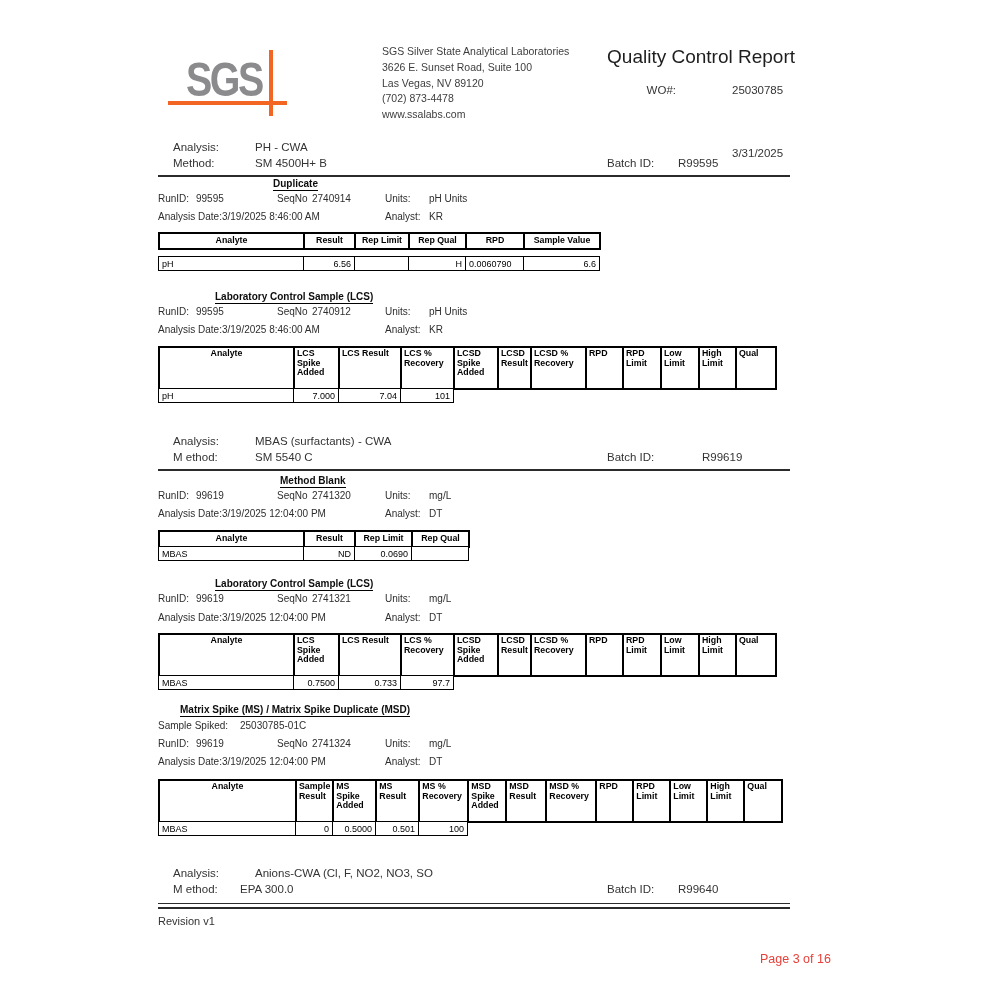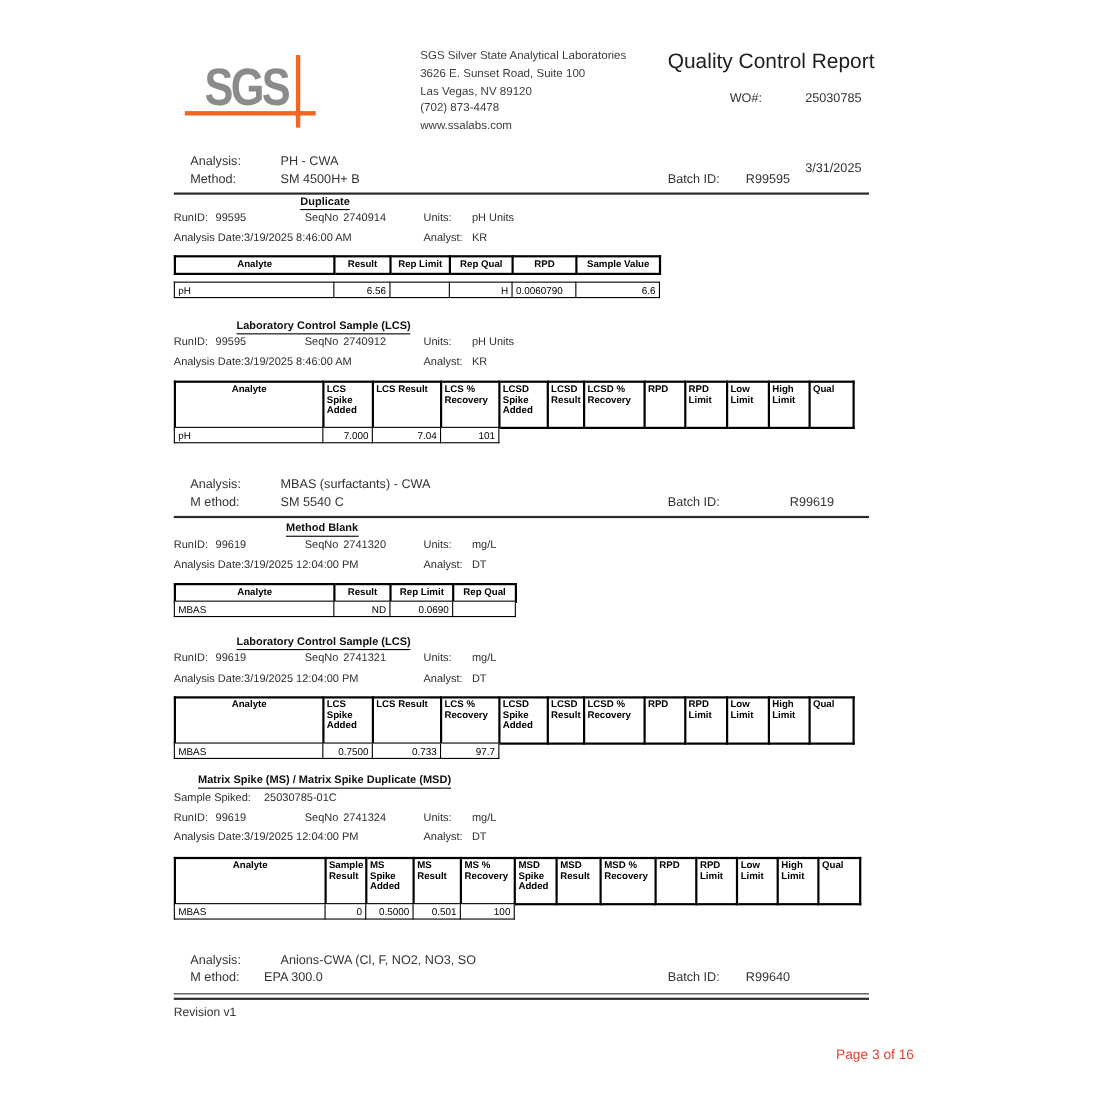--- a/index.html
+++ b/index.html
@@ -52,21 +52,21 @@
 
   <div class="abs lab-info">
     <div>SGS Silver State Analytical Laboratories</div>
     <div>3626 E. Sunset Road, Suite 100</div>
     <div>Las Vegas, NV 89120</div>
     <div>(702) 873-4478</div>
     <div>www.ssalabs.com</div>
   </div>
 
   <div class="abs rtitle">Quality Control Report</div>
-  <span class="abs kv" style="left:650px; top:84px; width:56px; text-align:center;">WO#:</span>
+  <span class="abs kv" style="left:620px; top:84px; width:56px; text-align:right;">WO#:</span>
   <span class="abs kv" style="left:732px; top:84px;">25030785</span>
   <span class="abs kv" style="left:732px; top:103px;margin-top:44px;">3/31/2025</span>
 
   <span class="abs kv" style="left:173px; top:141px;">Analysis:</span>
   <span class="abs kv" style="left:255px; top:141px;">PH - CWA</span>
   <span class="abs kv" style="left:173px; top:157px;">Method:</span>
   <span class="abs kv" style="left:255px; top:157px;">SM 4500H+ B</span>
   <span class="abs kv" style="left:607px; top:157px;">Batch ID:</span>
   <span class="abs kv" style="left:678px; top:157px;">R99595</span>
   <div class="abs rule" style="left:158px; top:175px; width:632px;"></div>
@@ -189,24 +189,24 @@
       <td class="num">101</td>
     </tr>
   </tbody>
     </table>
 
   <span class="abs kv" style="left:173px; top:435px;">Analysis:</span>
   <span class="abs kv" style="left:255px; top:435px;">MBAS (surfactants) - CWA</span>
   <span class="abs kv" style="left:173px; top:451px;">M ethod:</span>
   <span class="abs kv" style="left:255px; top:451px;">SM 5540 C</span>
   <span class="abs kv" style="left:607px; top:451px;">Batch ID:</span>
-  <span class="abs kv" style="left:718px; top:451px;">R99619</span>
+  <span class="abs kv" style="left:702px; top:451px;">R99619</span>
   <div class="abs rule" style="left:158px; top:469px; width:632px;"></div>
 
-  <span class="abs subtitle" style="left:260px; top:475px;text-align:center;">Method Blank</span>
+  <span class="abs subtitle" style="left:280px; top:475px;text-align:center;">Method Blank</span>
   <div class="abs" style="left:158px; top:490px; width:480px; height:14px;">
     <span class="abs info" style="left:0;">RunID:</span>
     <span class="abs info" style="left:38px;">99619</span>
     <span class="abs info" style="left:119px;">SeqNo</span>
     <span class="abs info" style="left:154px;">2741320</span>
     <span class="abs info" style="left:227px;">Units:</span>
     <span class="abs info" style="left:271px;">mg/L</span>
   </div>
   <div class="abs" style="left:158px; top:508px; width:480px; height:14px;">
     <span class="abs info" style="left:0;"><span>Analysis Date:</span><span>3/19/2025 12:04:00 PM</span></span>

